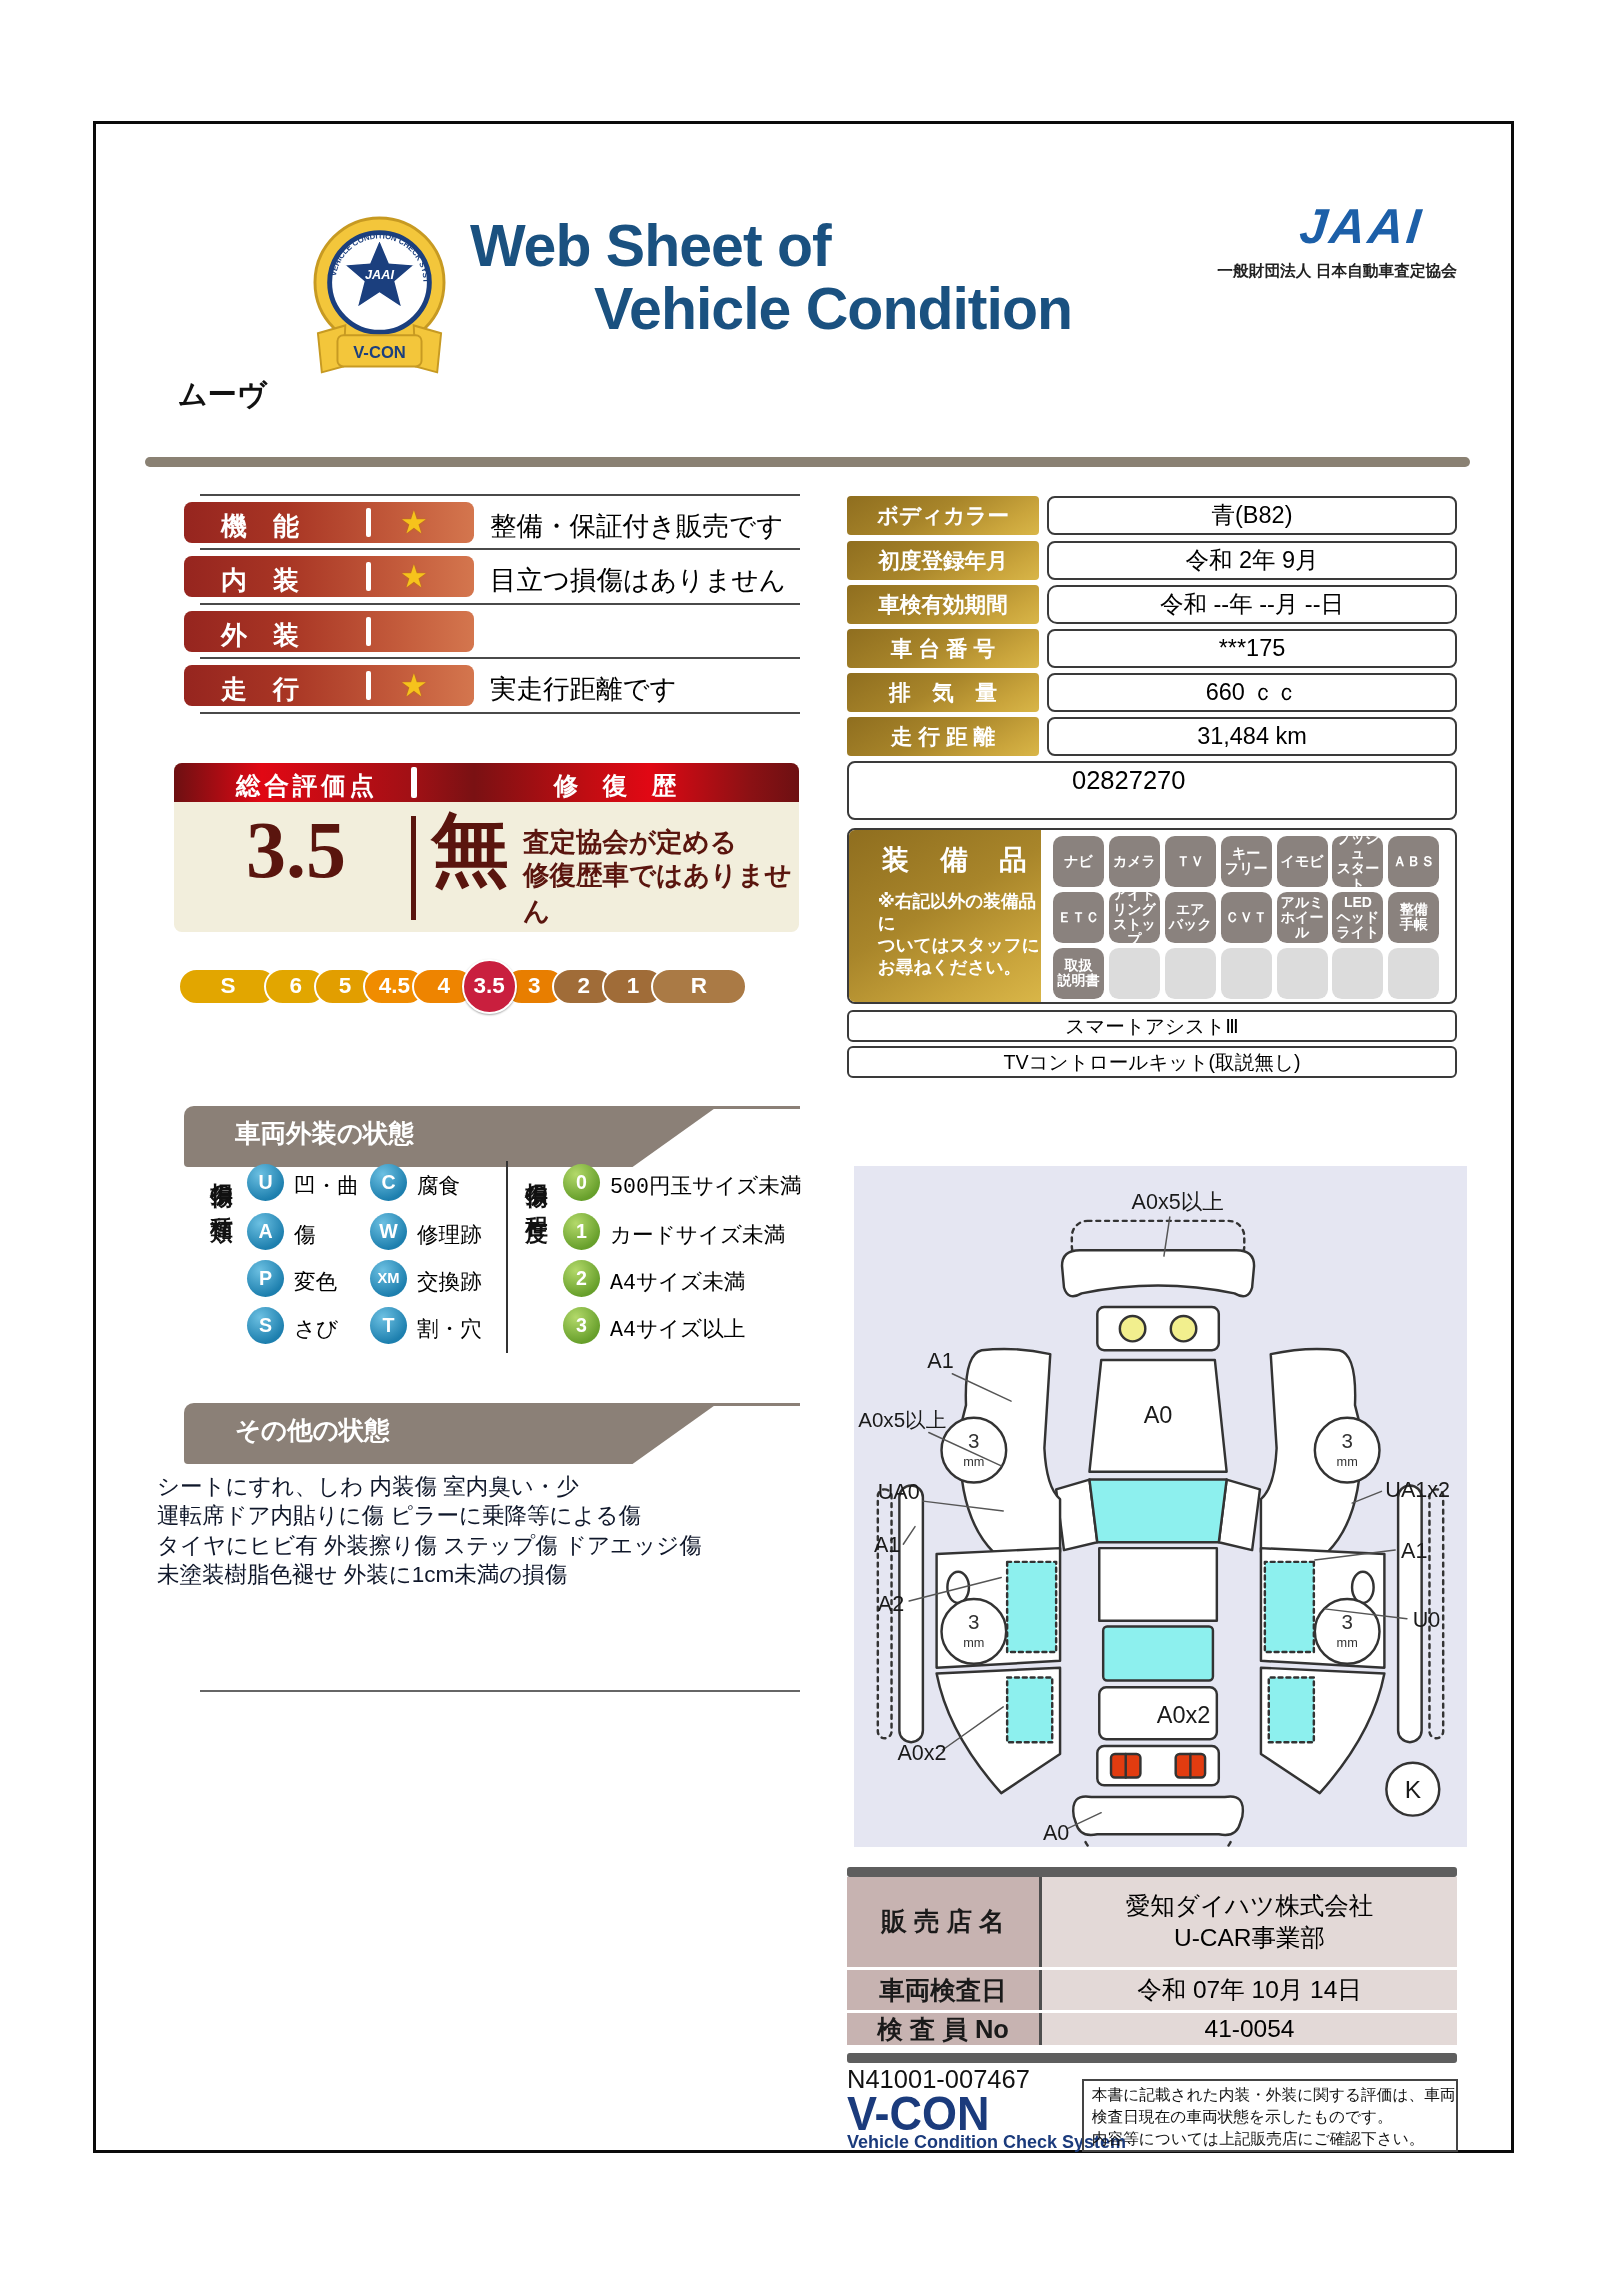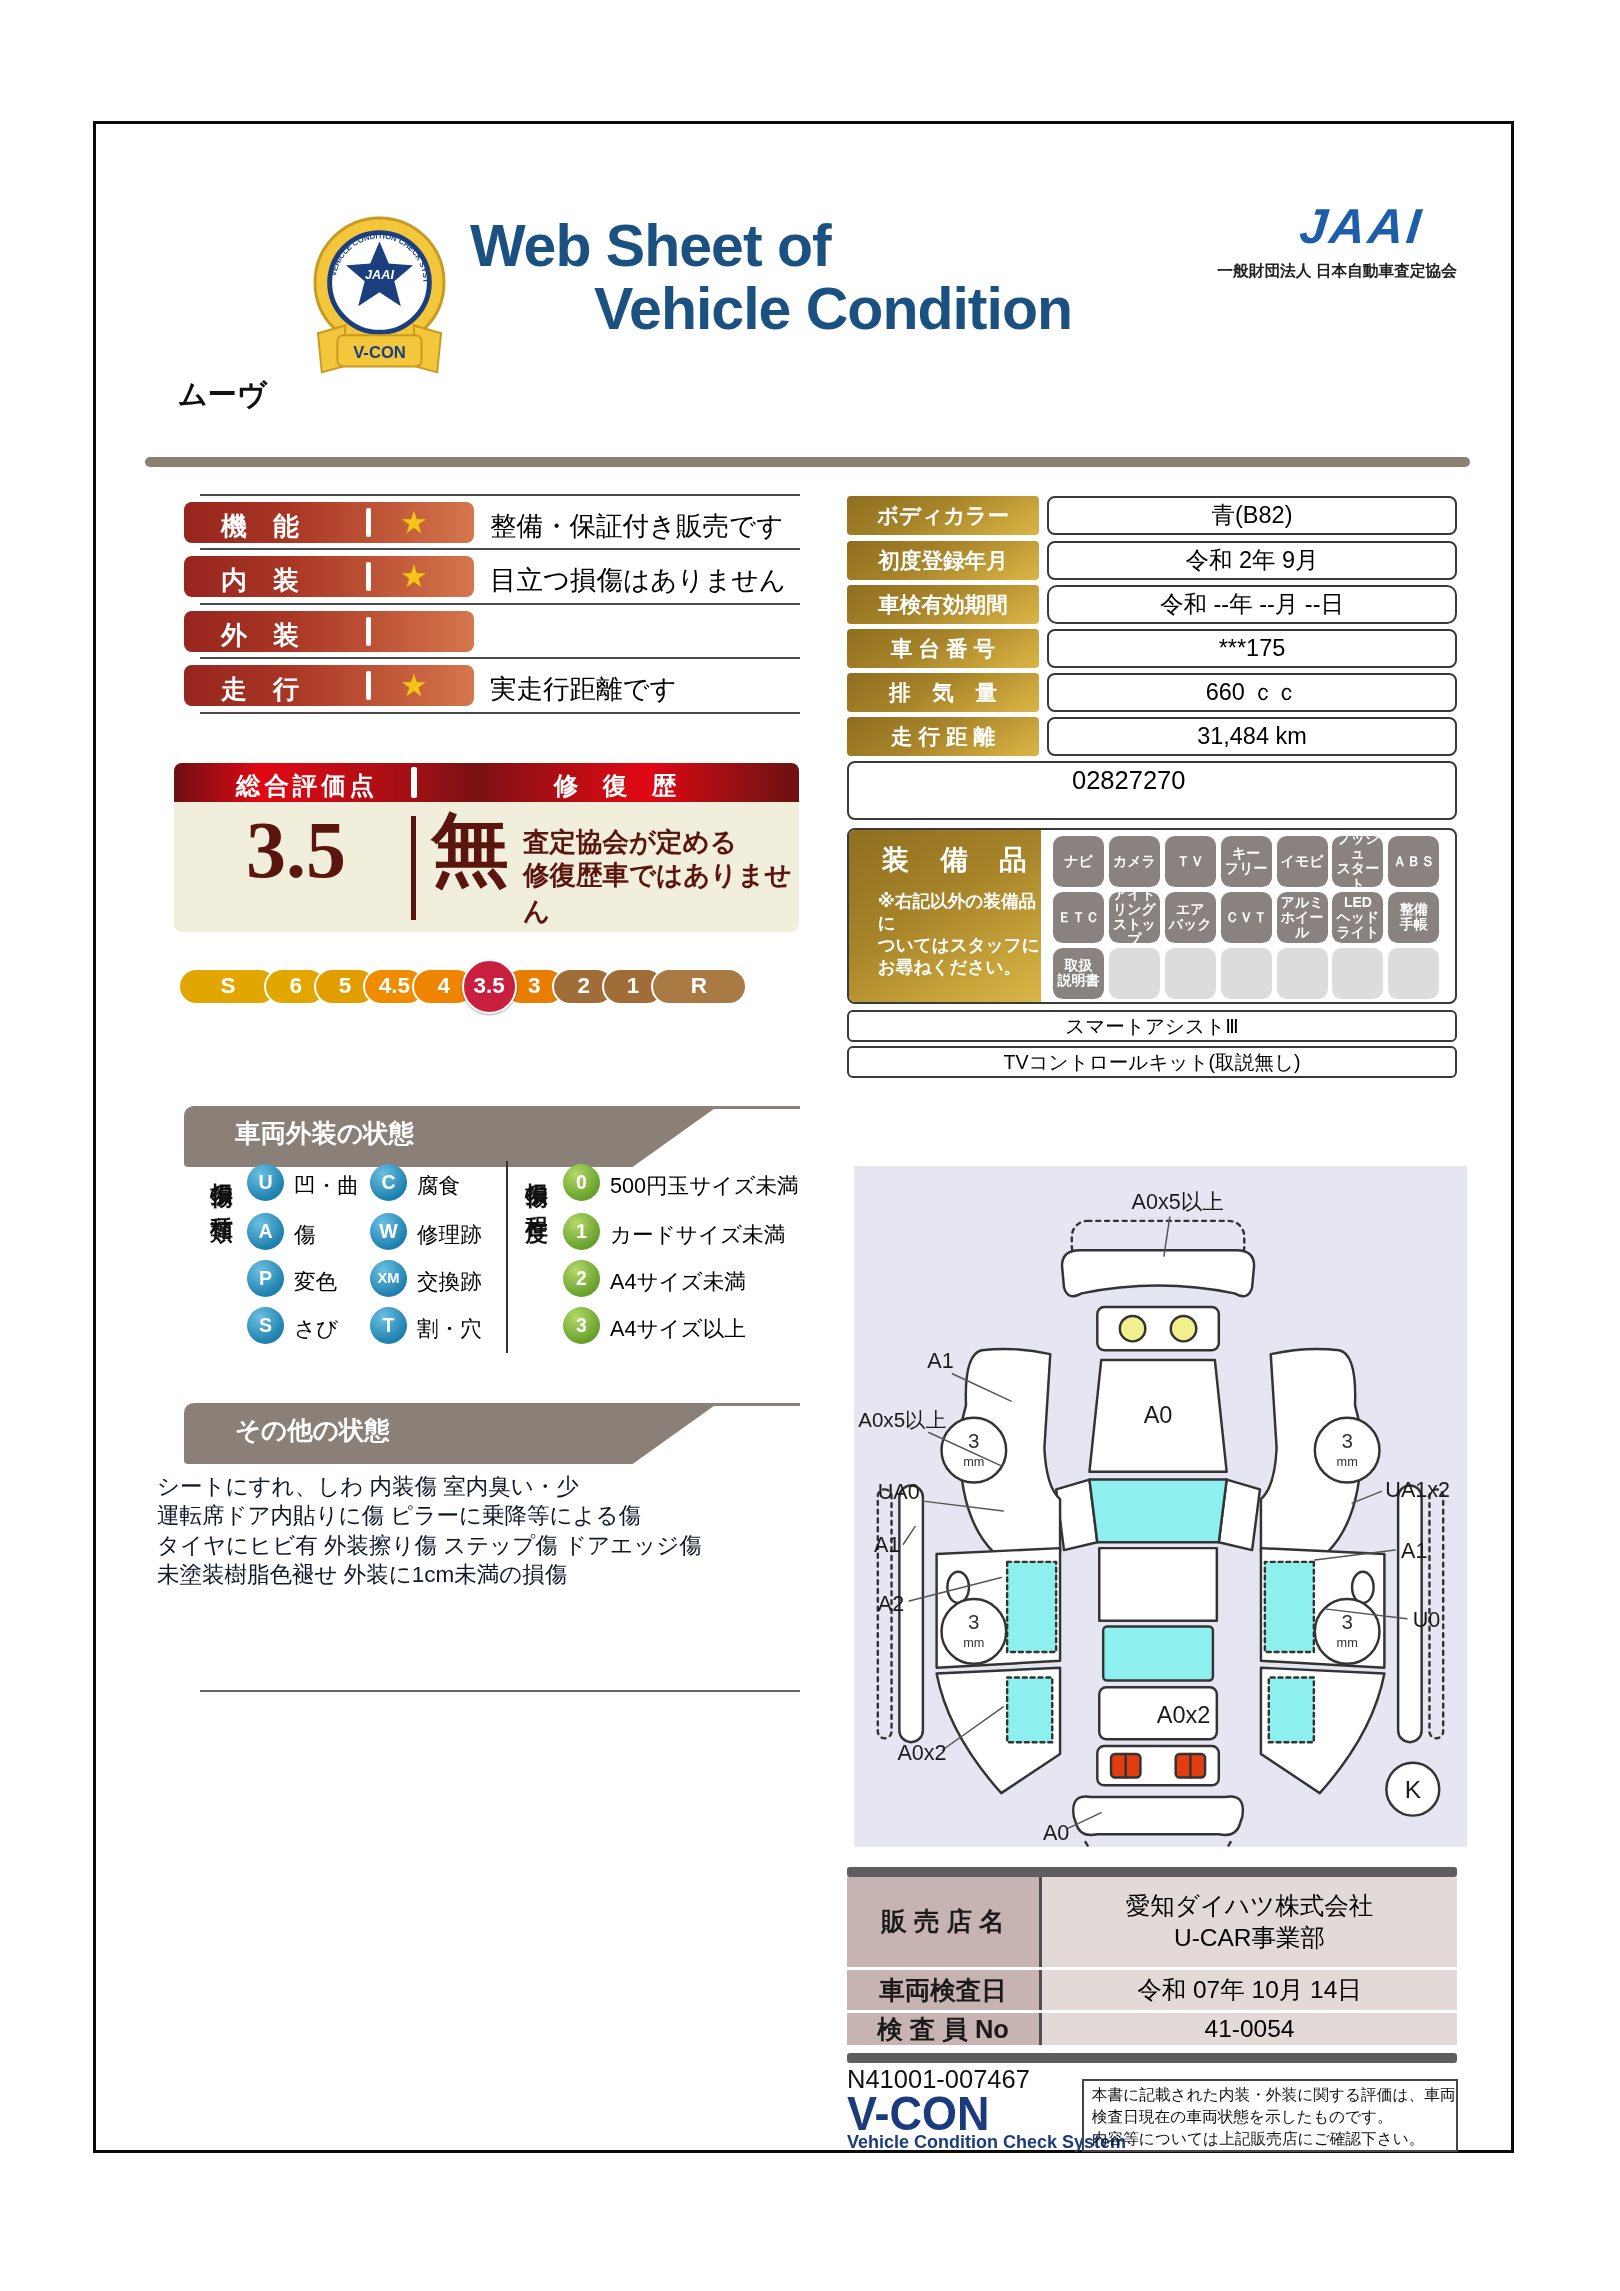--- a/index.html
+++ b/index.html
@@ -63,21 +63,21 @@
   
   .tab { position:absolute; left:49px; width:534px; height:61px; background:#8b8077; color:#fff; font-size:25.5px; font-weight:bold; padding:9.8px 0 0 51px; clip-path:polygon(0 0,100% 0,84% 100%,0 100%); border-radius:9.8px 0 0 3.9px;margin-left:39px; }
   .tab-rule { position:absolute; left:549px; width:155px; height:2.9px; background:#8b8077; }
 
   
   .vlabel { position:absolute; writing-mode:vertical-rl; text-orientation:upright; font-size:22.5px; font-weight:bold; color:#111; letter-spacing:2.9px; }
   .lbadge { position:absolute; width:37px; height:37px; border-radius:50%; color:#fff; font-weight:bold; font-size:19.6px; text-align:center; line-height:37px; }
   .lbadge.blue { background:radial-gradient(circle at 35% 28%,#6cc0e2,#1d7fae 72%); }
   .lbadge.green { background:radial-gradient(circle at 35% 28%,#b3d96a,#679f2b 72%); }
   .lbadge.small { font-size:14.7px; }
-  .ltext { position:absolute; font-size:21.6px; color:#000; white-space:nowrap; }
+  .ltext { position:absolute; font-size:21.6px; color:#000; white-space:nowrap;font-family:Liberation Mono, monospace; }
   #legend-div { position:absolute; left:410px; top:1037px; width:2px; height:192px; background:#333; }
 
   
   .other-line { position:absolute; left:61px; font-size:22.5px; color:#0f172a; white-space:nowrap; font-weight:500; }
   #other-rule { position:absolute; left:104px; top:1566px; width:600px; height:2px; background:#666; }
 
   
   #diagram { position:absolute; left:758px; top:1042px; width:613px; height:681px; background:#e5e6f2; }
 
   

